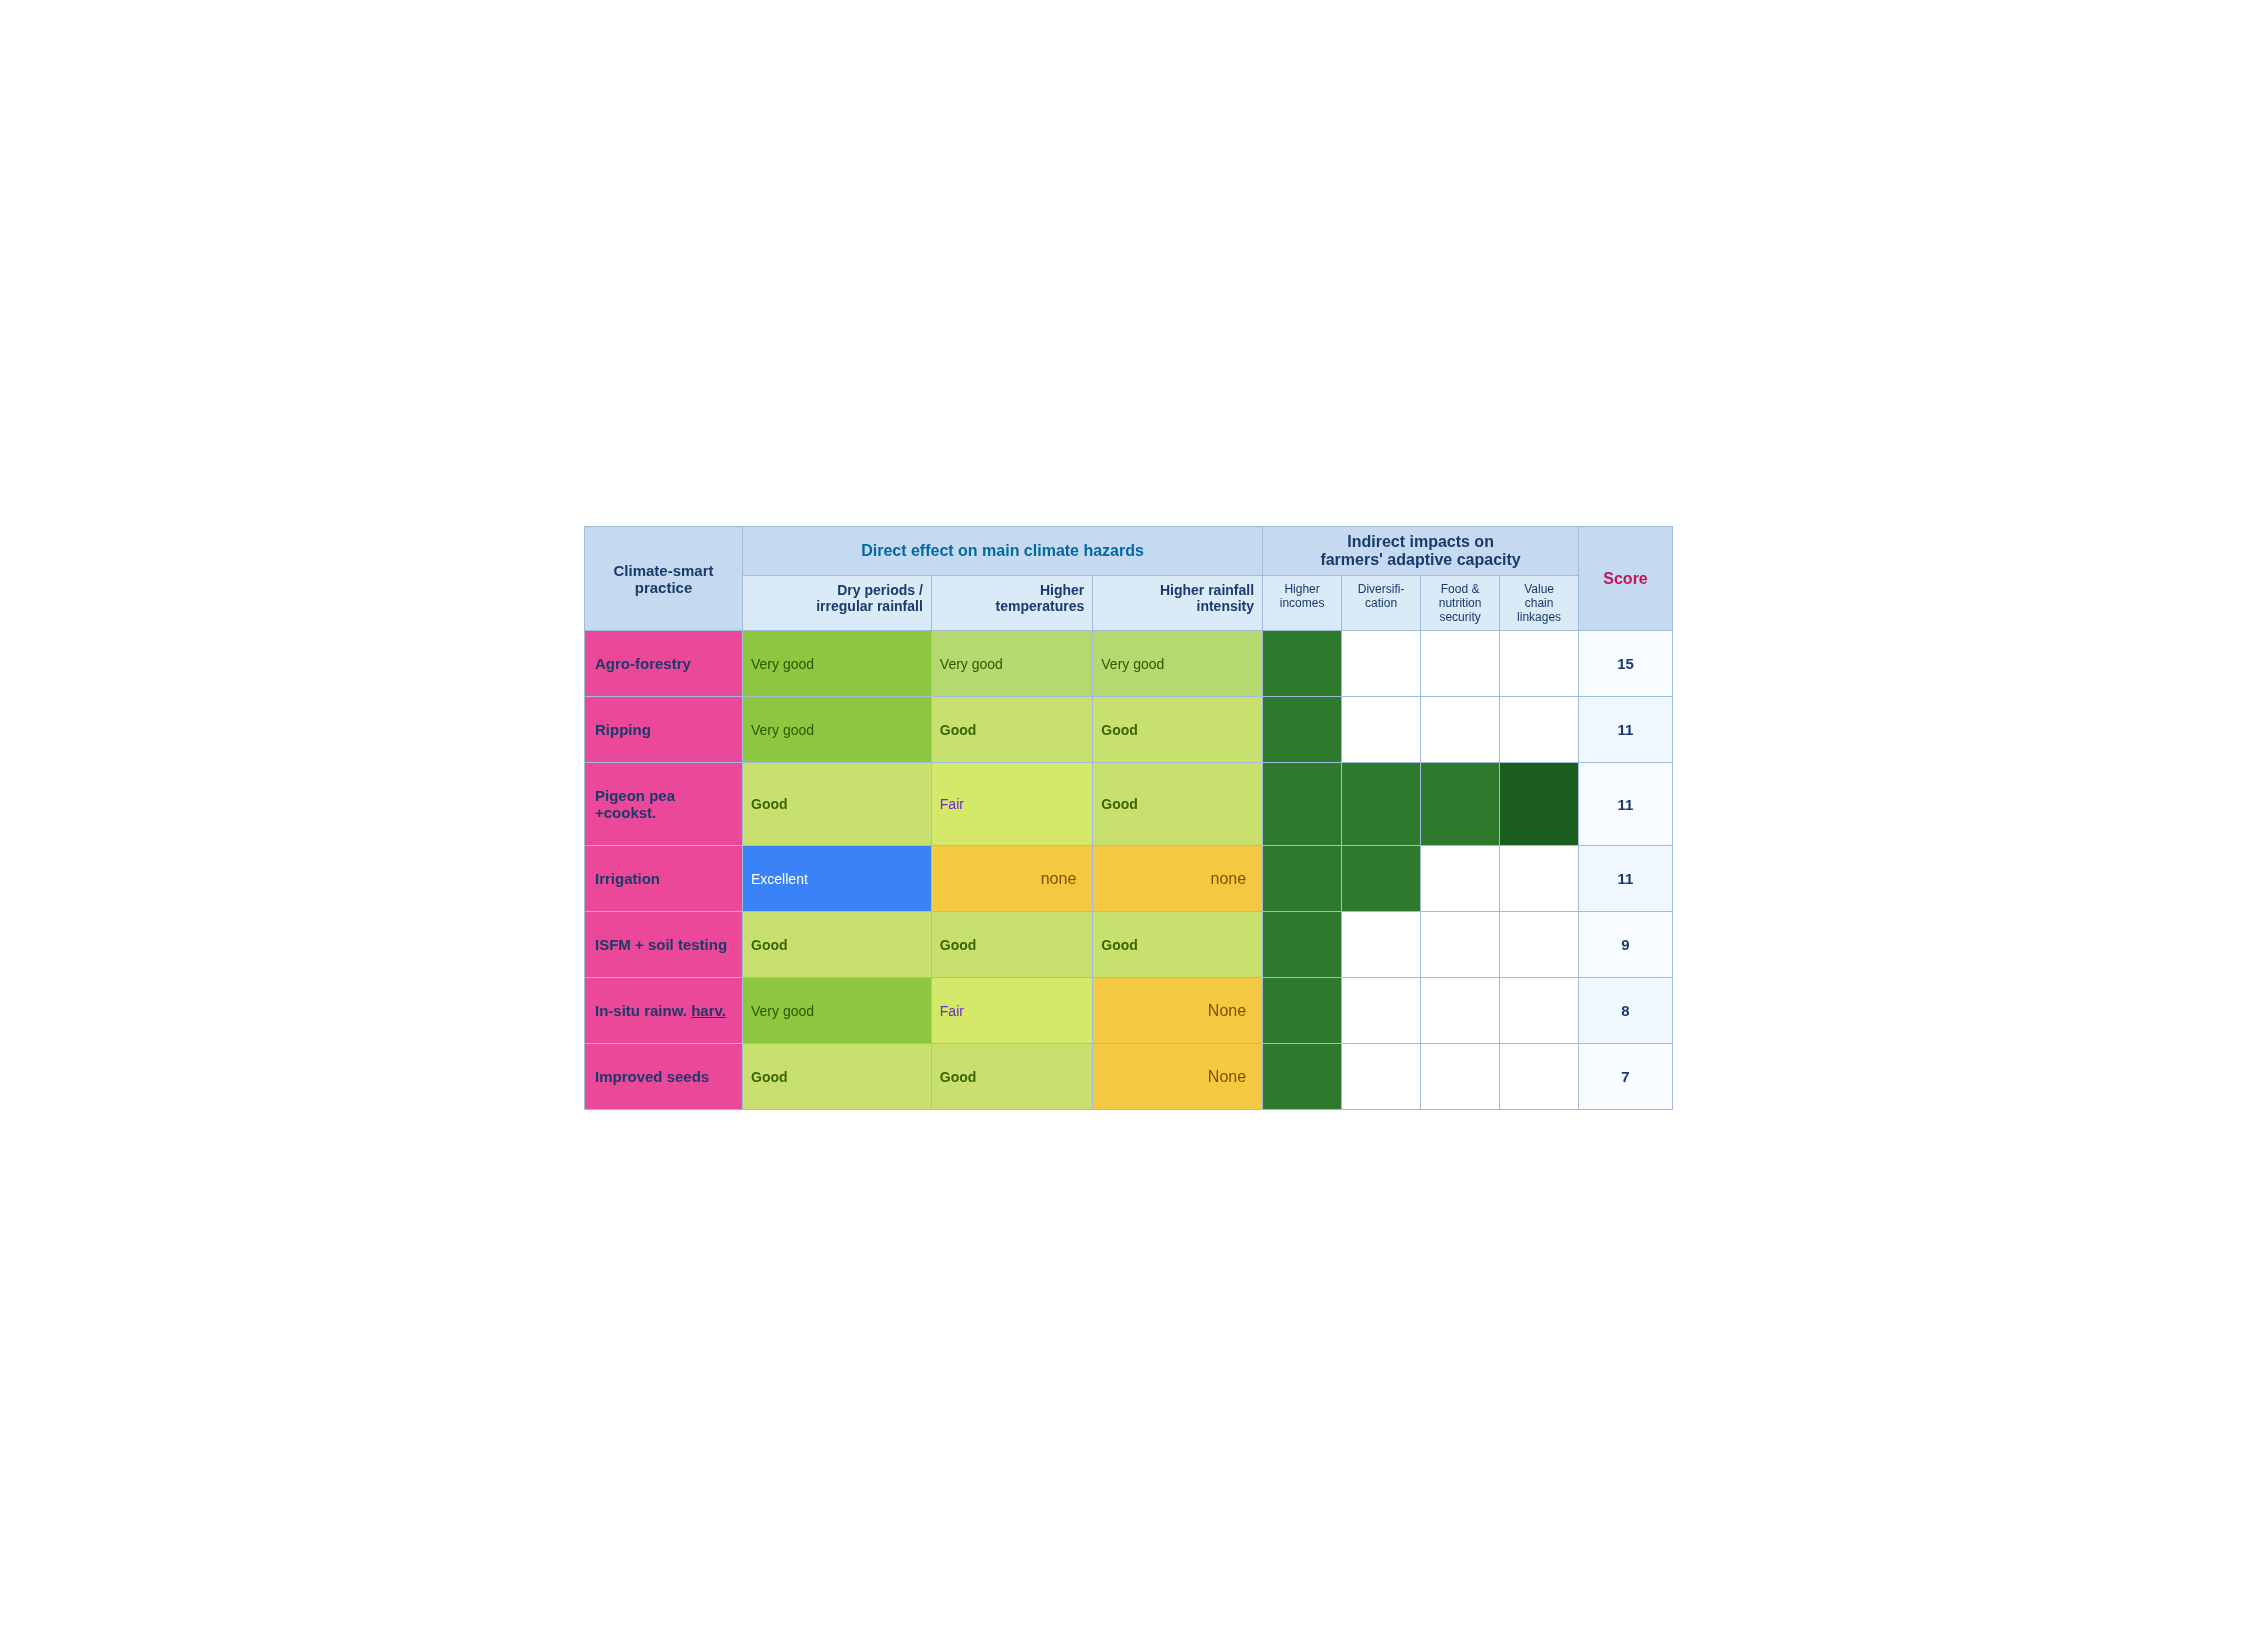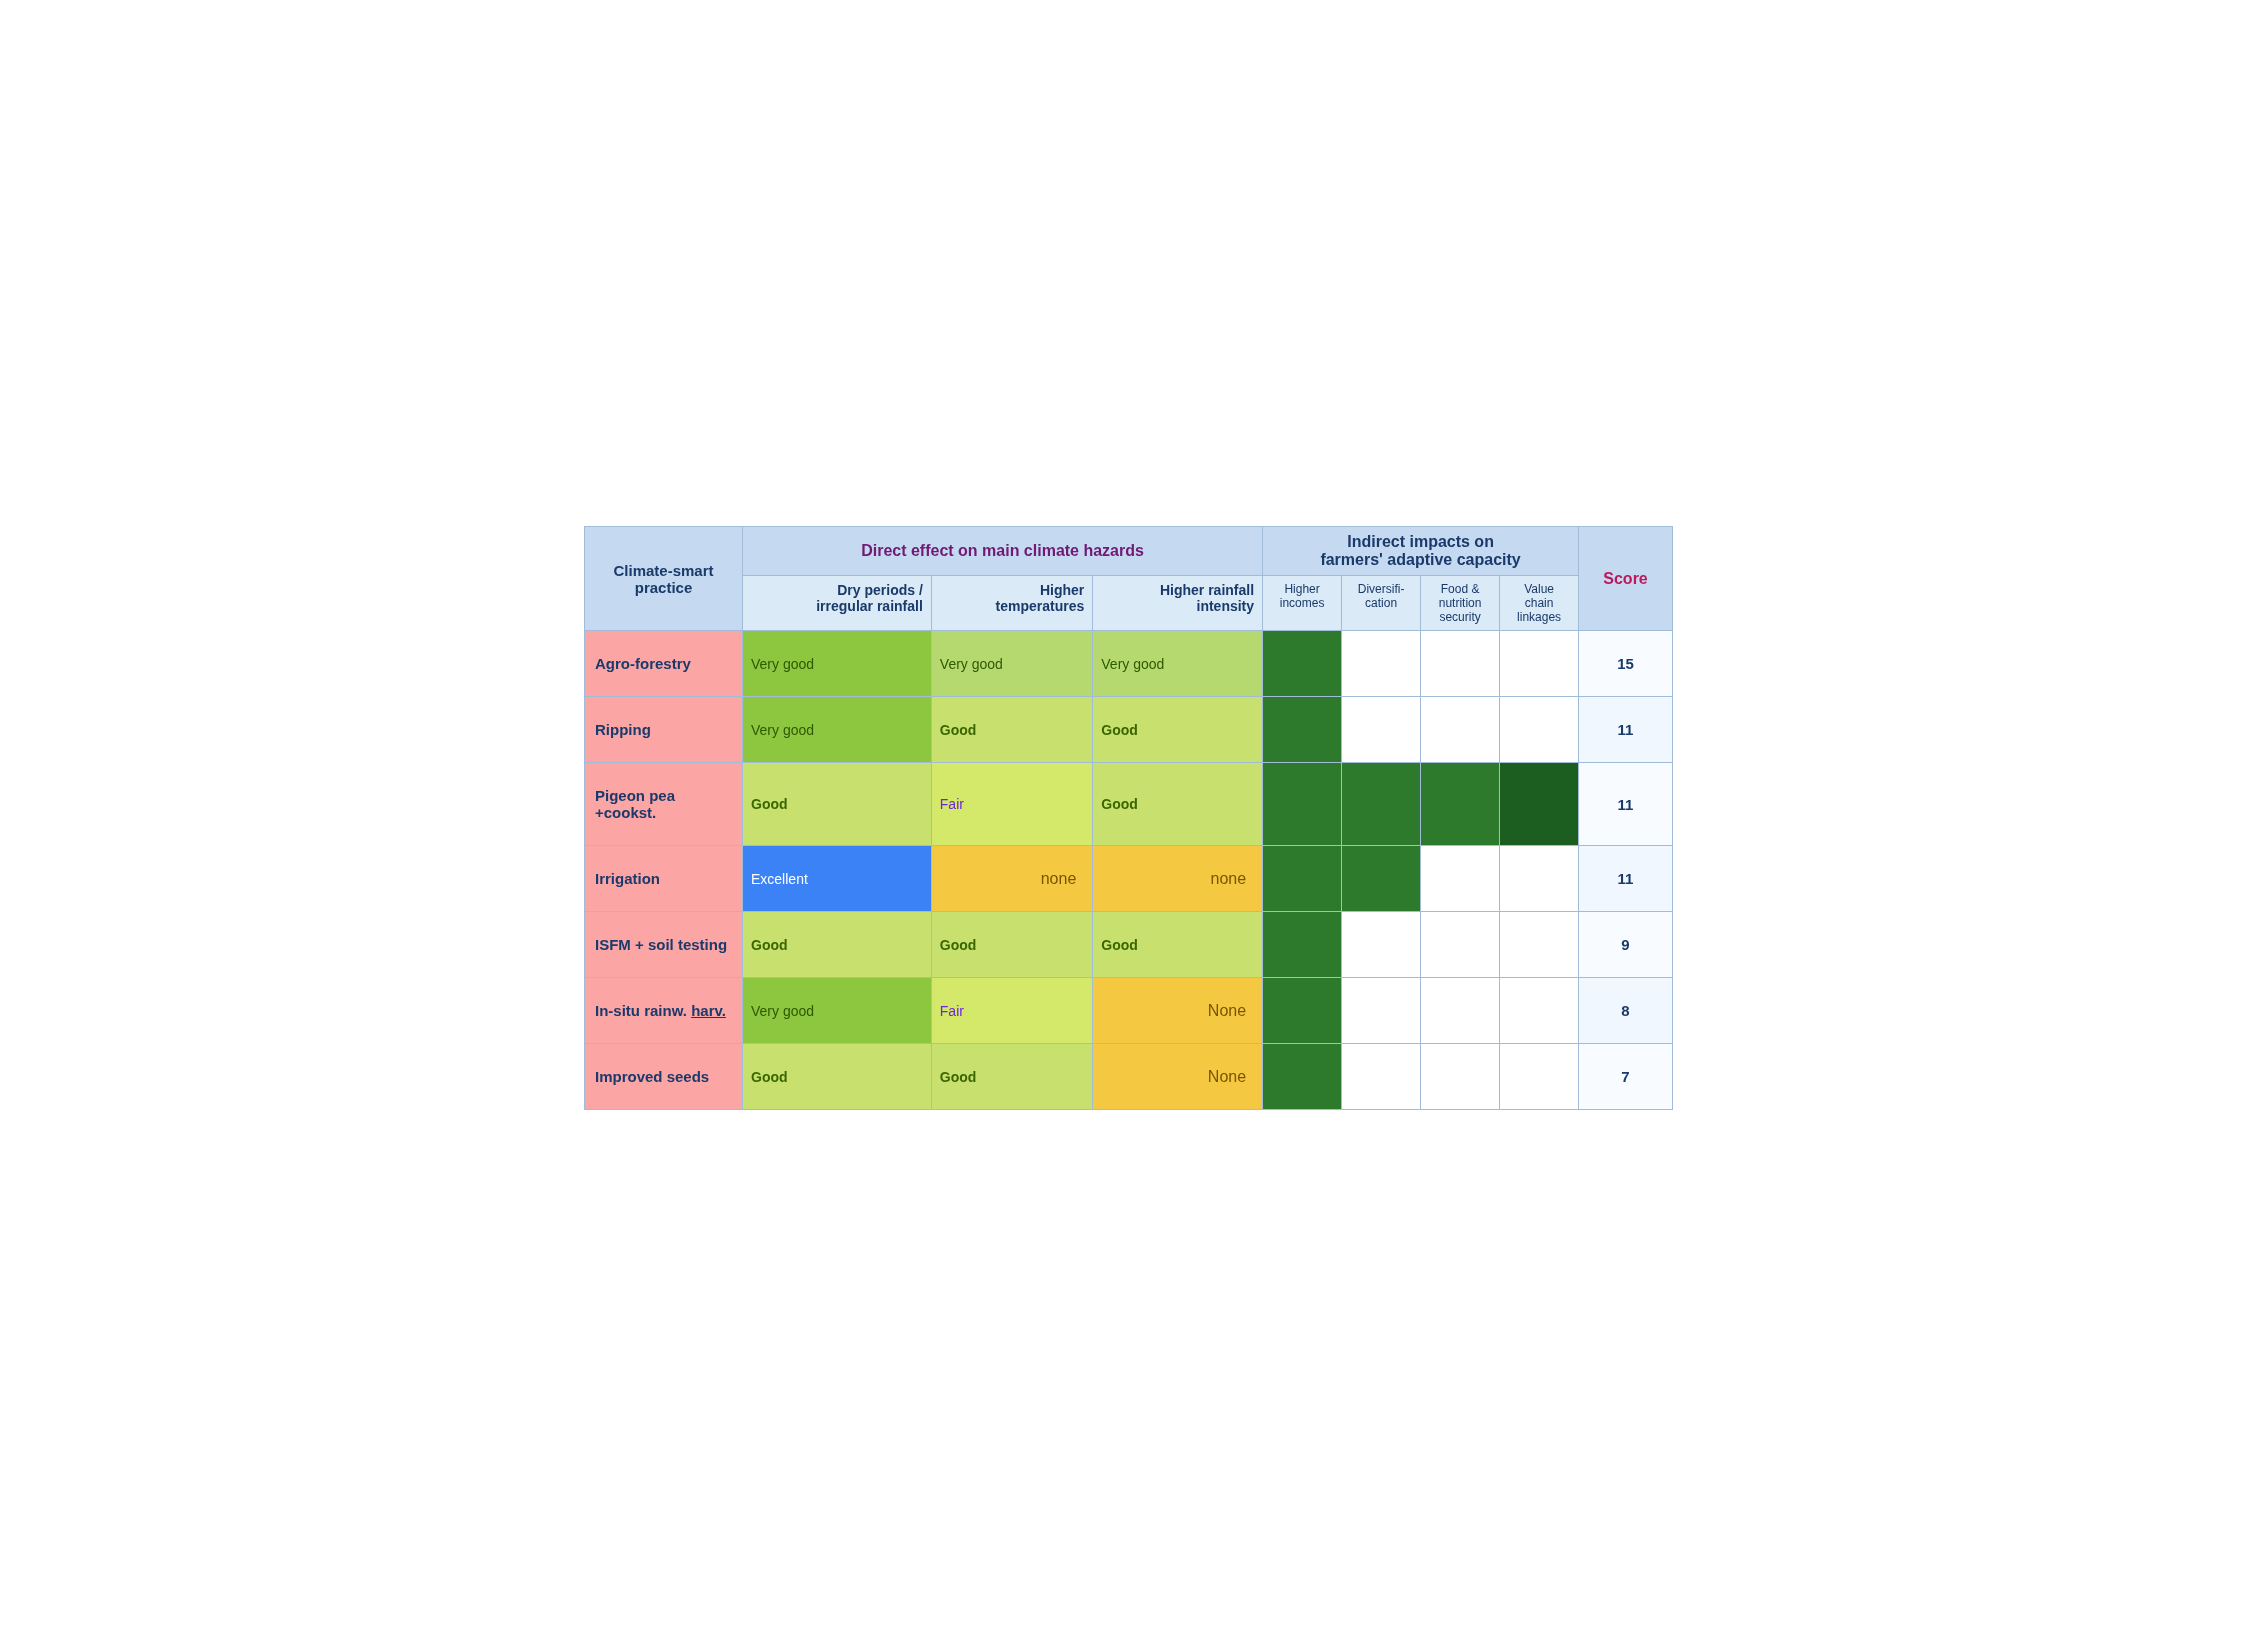--- a/index.html
+++ b/index.html
@@ -31,21 +31,21 @@
       background: #c5daf0;
       color: #1a3a6b;
       font-weight: bold;
       font-size: 15px;
       text-align: center;
       vertical-align: middle;
       width: 158px;
     }
     .header-direct {
       background: #c5daf0;
-      color: #701a75;
+      color: #0369a1;
       font-weight: bold;
       font-size: 16px;
       text-align: center;
     }
     .header-indirect {
       background: #c5daf0;
       color: #1a3a6b;
       font-weight: bold;
       font-size: 16px;
       text-align: center;
@@ -70,21 +70,21 @@
       background: #daeaf7;
       color: #1a3a6b;
       font-size: 12px;
       font-weight: normal;
       text-align: center;
       vertical-align: top;
       width: 79px;
     }
     
     .practice-label {
-      background: #fca5a5;
+      background: #ec4899;
       color: #1a3a6b;
       font-weight: bold;
       font-size: 15px;
       padding: 24px 10px;
     }
     .practice-label u {
       text-decoration: underline;
     }
     
     .score-cell {

